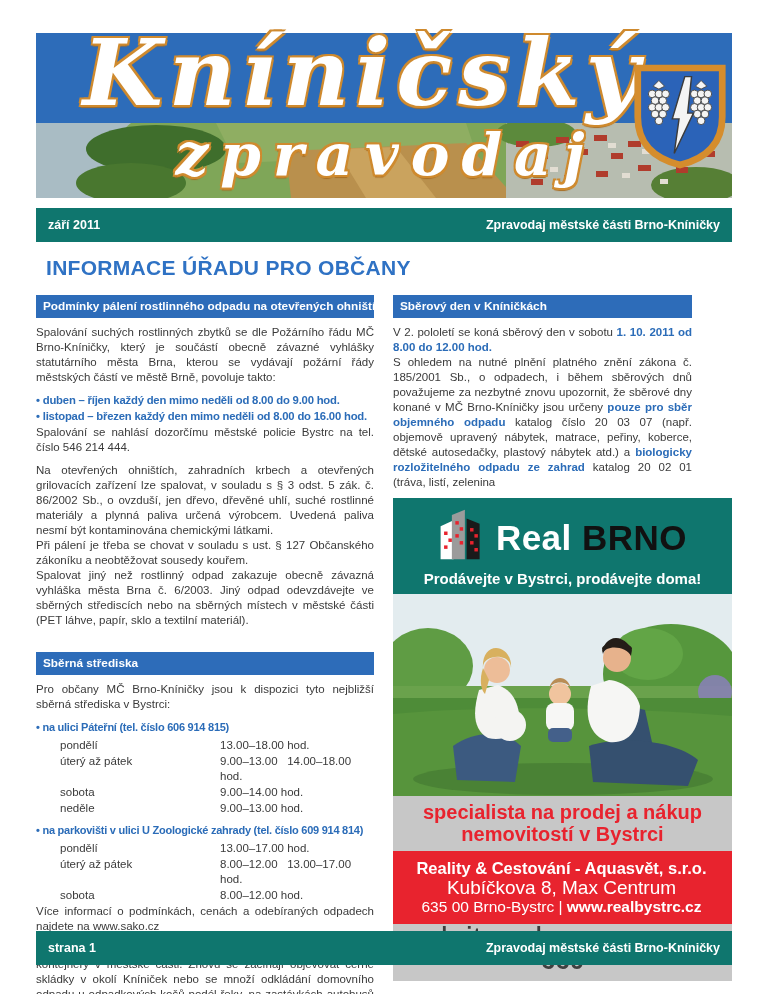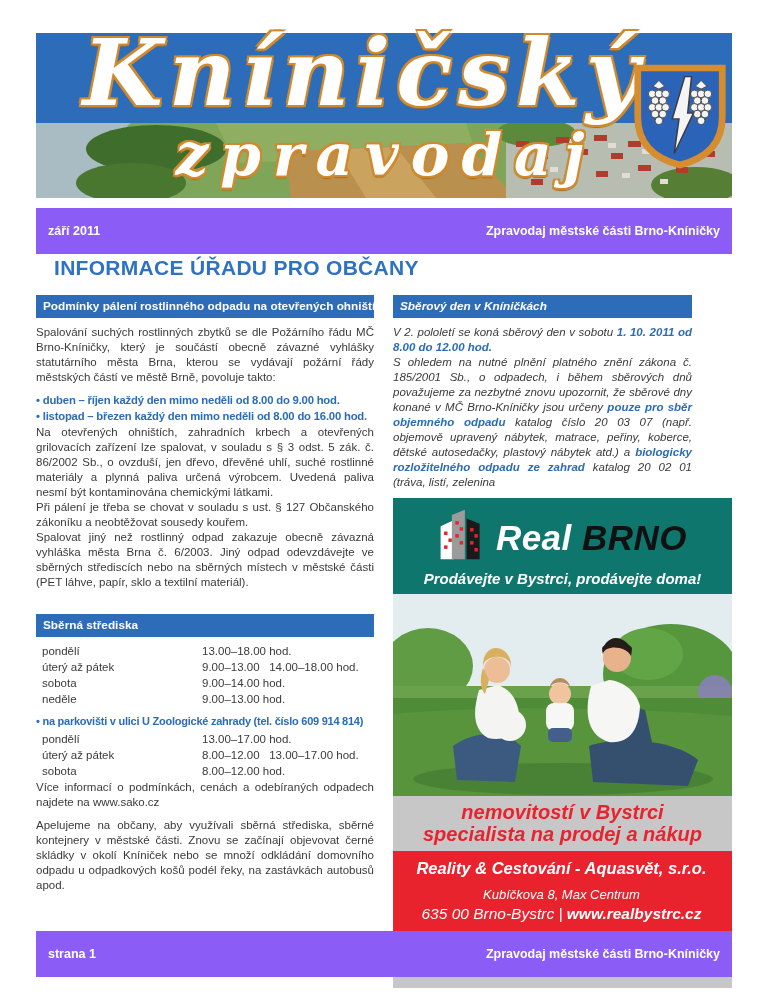--- a/index.html
+++ b/index.html
@@ -12,58 +12,58 @@
   .title-main{position:absolute;left:28px;top:-14px;width:600px;text-align:center;
       font-family:"DejaVu Serif",serif;font-style:italic;font-weight:bold;font-size:92px;
       letter-spacing:6px;color:#ffffff;z-index:3;
       text-shadow:-2px -2px 0 #cf8a2e,2px -2px 0 #cf8a2e,-2px 2px 0 #cf8a2e,2px 2px 0 #cf8a2e,0 3px 1px #a96d22;}
   .title-sub{position:absolute;left:130px;top:88px;width:440px;text-align:center;
       font-family:"DejaVu Serif",serif;font-style:italic;font-weight:bold;font-size:58px;
       letter-spacing:12px;color:#ffffff;z-index:3;
       text-shadow:-2px -2px 0 #cf8a2e,2px -2px 0 #cf8a2e,-2px 2px 0 #cf8a2e,2px 2px 0 #cf8a2e,0 3px 1px #a96d22;}
   .crest{position:absolute;right:4px;top:30px;z-index:4;}
   
-  .issue-bar,.footer-bar{position:absolute;left:36px;width:672px;height:46px;background:#8b5cf6;
+  .issue-bar,.footer-bar{position:absolute;left:36px;width:672px;height:34px;background:#0f766e;
       color:#fff;font-weight:bold;font-size:12.5px;display:flex;align-items:center;
       justify-content:space-between;padding:0 12px;}
   .issue-bar{top:208px;}
   .footer-bar{top:931px;gap:15px;}
   
-  .page-heading{position:absolute;left:54px;top:256px;font-size:21px;font-weight:bold;
+  .page-heading{position:absolute;left:46px;top:256px;font-size:21px;font-weight:bold;
       color:#2f72c4;letter-spacing:0.3px;}
   
   .col{position:absolute;top:295px;font-size:11.5px;line-height:15px;color:#3a3a3a;}
   .col-left{left:36px;width:338px;}
-  .col-right{left:393px;width:299px;font-style:italic;}
+  .col-right{left:393px;width:299px;}
   .section-bar{background:#2d6cb9;color:#fff;font-weight:bold;font-size:11.8px;
       padding:4px 7px 4px 7px;margin-bottom:7px;white-space:nowrap;overflow:hidden;}
   .col p{margin:0 0 8px 0;text-align:justify;}
   .blue-bold{color:#2b6cb8;font-weight:bold;}
   .bullet-line{color:#2b6cb8;font-weight:bold;font-size:11.3px;letter-spacing:-0.2px;
       white-space:nowrap;margin:1px 0;}
   .station-title{color:#2b6cb8;font-weight:bold;font-size:11px;letter-spacing:-0.25px;
       white-space:nowrap;margin:7px 0 3px 0;}
-  .sched-row{display:flex;margin:0 0 1px 6px;}
+  .sched-row{display:flex;margin:0 0 1px 24px;}
   .sched-day{width:160px;flex:none;}
   .sched-time{flex:1;}
   .mt10{margin-top:10px;}
   
   .ad{margin-top:7px;width:339px;}
   .ad-top{background:#0f766e;padding:9px 8px 8px 8px;text-align:center;}
   .ad-brandrow{display:flex;align-items:center;justify-content:center;gap:6px;}
   .ad-brand{font-size:35px;font-weight:bold;letter-spacing:0.5px;line-height:1;}
   .ad-brand .w{color:#ffffff;}
   .ad-brand .b{color:#111111;}
   .ad-slogan{color:#ffffff;font-weight:bold;font-size:15px;margin-top:4px;}
   .ad-photo{width:339px;height:202px;overflow:hidden;line-height:0;}
   .ad-gray1{background:#c7c7c7;text-align:center;padding:5px 4px 6px 4px;}
   .ad-gray1 div{color:#e8232e;font-weight:bold;font-size:20px;line-height:22px;}
   .ad-red{background:#e8232e;color:#fff;text-align:center;padding:7px 4px 8px 2px;}
   .ad-company{font-weight:bold;font-size:16.5px;line-height:20px;}
-  .ad-addr1{font-size:13px;line-height:19px;margin-top:7px;}
+  .ad-addr1{font-size:19px;line-height:19px;}
   .ad-addr2{font-size:15.5px;line-height:19px;}
   .ad-addr2 .site{font-weight:bold;}
   .ad-gray2{background:#c7c7c7;text-align:center;padding:7px 4px 8px 4px;}
   .ad-call{color:#3c3c3c;font-size:32px;}
   .ad-phone{color:#404040;font-weight:bold;font-size:26px;}
 </style>
 </head>
 <body>
 
 <div class="page">
@@ -153,26 +153,29 @@
     <span>Zpravodaj městské části Brno-Kníničky</span>
   </div>
 
   <h1 class="page-heading" style="margin:0">INFORMACE ÚŘADU PRO OBČANY</h1>
 
   <div class="col col-left">
     <div class="section-bar">Podmínky pálení rostlinného odpadu na otevřených ohništích</div>
     <p>Spalování suchých rostlinných zbytků se dle Požárního řádu MČ Brno-Kníničky, který je součástí obecně závazné vyhlášky statutárního města Brna, kterou se vydávají požární řády městských částí ve městě Brně, povoluje takto:</p>
     <div class="bullet-line">• duben – říjen každý den mimo neděli od 8.00 do 9.00 hod.</div>
     <div class="bullet-line">• listopad – březen každý den mimo neděli od 8.00 do 16.00 hod.</div>
+    <p class="mt10">Spalování se nahlásí dozorčímu městské policie Bystrc na tel. číslo 546 214 444.</p>
     <p class="mt10" style="margin-bottom:0">Na otevřených ohništích, zahradních krbech a otevřených grilovacích zařízení lze spalovat, v souladu s § 3 odst. 5 zák. č. 86/2002 Sb., o ovzduší, jen dřevo, dřevěné uhlí, suché rostlinné materiály a plynná paliva určená výrobcem. Uvedená paliva nesmí být kontaminována chemickými látkami.</p>
     <p style="margin-bottom:0">Při pálení je třeba se chovat v souladu s ust. § 127 Občanského zákoníku a neobtěžovat sousedy kouřem.</p>
     <p>Spalovat jiný než rostlinný odpad zakazuje obecně závazná vyhláška města Brna č. 6/2003. Jiný odpad odevzdávejte ve sběrných střediscích nebo na sběrných místech v městské části (PET láhve, papír, sklo a textilní materiál).</p>
 
     <div class="section-bar" style="margin-top:24px">Sběrná střediska</div>
-
+    <p>Pro občany MČ Brno-Kníničky jsou k dispozici tyto nejbližší sběrná střediska v Bystrci:</p>
+
+    <div class="station-title">• na ulici Páteřní (tel. číslo 606 914 815)</div>
     <div class="sched-row">
       <span class="sched-day">pondělí</span>
       <span class="sched-time">13.00–18.00 hod.</span>
     </div>
     <div class="sched-row">
       <span class="sched-day">úterý až pátek</span>
       <span class="sched-time">9.00–13.00&nbsp;&nbsp;&nbsp;14.00–18.00 hod.</span>
     </div>
     <div class="sched-row">
       <span class="sched-day">sobota</span>
@@ -261,22 +264,22 @@
           <path d="M90,74 C86,86 88,96 92,100 L96,86 Z" fill="#d8b05e"></path>
 
           <circle cx="167" cy="100" r="11" fill="#f0c49e"></circle>
           <path d="M156,96 C157,86 177,86 178,96 C177,88 172,84 167,84 C162,84 157,88 156,96 Z" fill="#b98d55"></path>
           <rect x="153" y="109" width="28" height="28" rx="8" fill="#f7f7f5"></rect>
           <rect x="155" y="134" width="24" height="14" rx="5" fill="#44608a"></rect>
         </svg>
       </div>
 
       <div class="ad-gray1">
+        <div>specialista na prodej a nákup</div>
         <div>nemovitostí v Bystrci</div>
-        <div>specialista na prodej a nákup</div>
       </div>
 
       <div class="ad-red">
         <div class="ad-company">Reality &amp; Cestování - Aquasvět, s.r.o.</div>
         <div class="ad-addr1">Kubíčkova 8, Max Centrum</div>
         <div class="ad-addr2"><span>635 00 Brno-Bystrc | </span><span class="site">www.realbystrc.cz</span></div>
       </div>
 
       <div class="ad-gray2">
         <span class="ad-call">volejte zdarma </span><span class="ad-phone">800 770 660</span>

